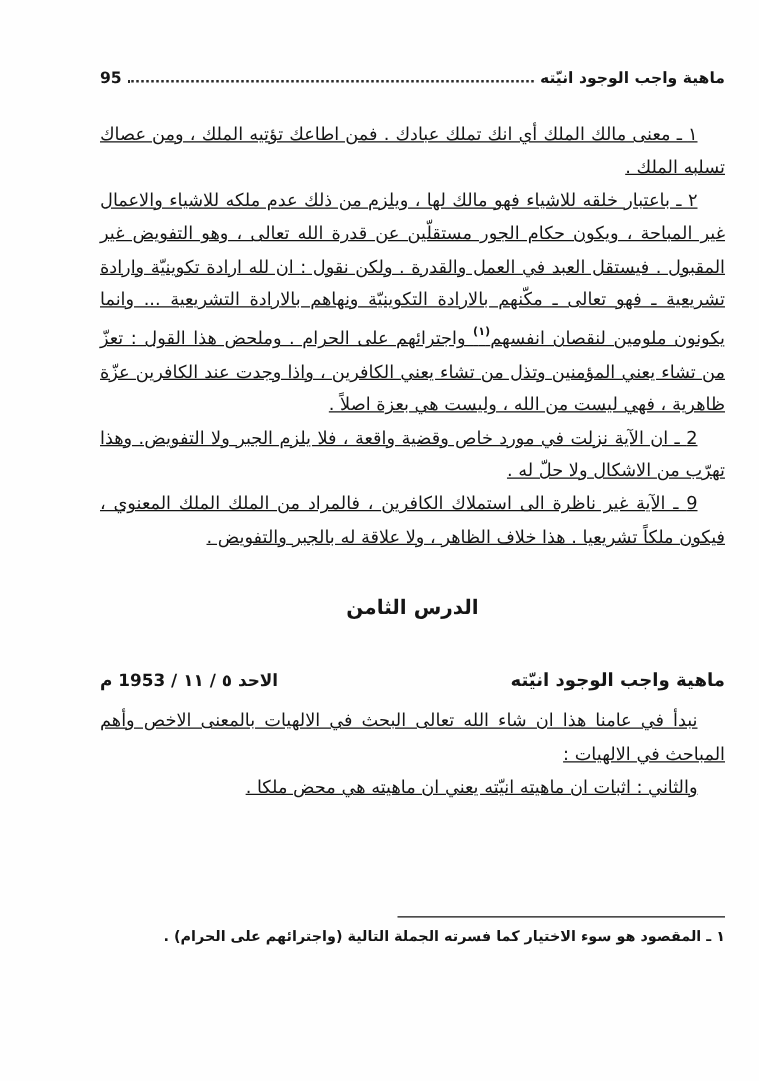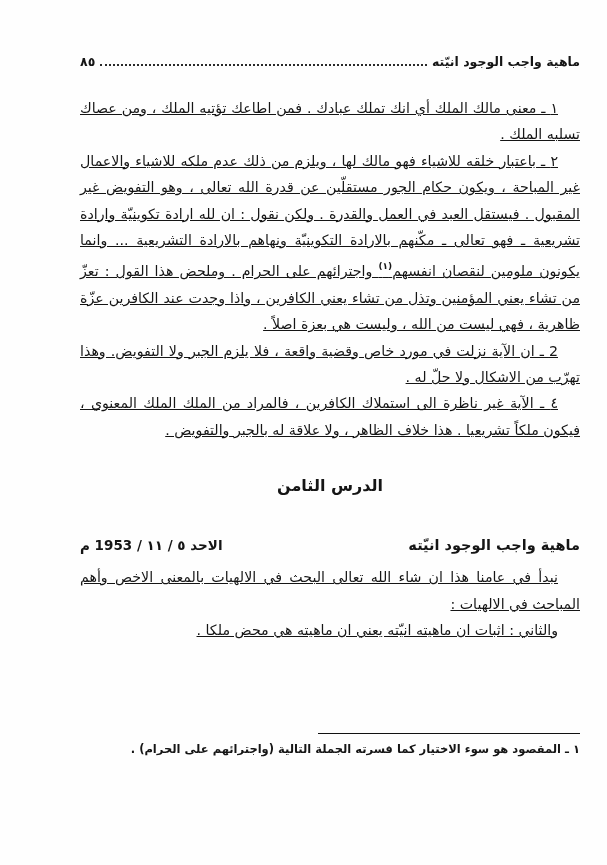--- a/index.html
+++ b/index.html
@@ -88,32 +88,32 @@
   }
 </style>
 </head>
 <body>
 
 <div class="page">
 
   <header class="page-header">
     <span class="header-title">ماهية واجب الوجود انيّته</span>
     <span class="dot-leader"></span>
-    <span class="page-number">٨٥</span>
+    <span class="page-number">95</span>
   </header>
 
   <main class="body-text">
 
     <p class="para indent">١ ـ معنى مالك الملك أي انك تملك عبادك . فمن اطاعك تؤتيه الملك ، ومن عصاك تسلبه الملك .</p>
 
     <p class="para indent"><span>٢ ـ باعتبار خلقه للاشياء فهو مالك لها ، ويلزم من ذلك عدم ملكه للاشياء والاعمال غير المباحة ، ويكون حكام الجور مستقلّين عن قدرة الله تعالى ، وهو التفويض غير المقبول . فيستقل العبد في العمل والقدرة . ولكن نقول : ان لله ارادة تكوينيّة وارادة تشريعية ـ فهو تعالى ـ مكّنهم بالارادة التكوينيّة ونهاهم بالارادة التشريعية ... وانما يكونون ملومين لنقصان انفسهم</span><sup class="fn-ref">(١)</sup><span> واجترائهم على الحرام . وملحض هذا القول : تعزّ من تشاء يعني المؤمنين وتذل من تشاء يعني الكافرين ، واذا وجدت عند الكافرين عزّة ظاهرية ، فهي ليست من الله ، وليست هي بعزة اصلاً .</span></p>
 
     <p class="para indent">2 ـ ان الآية نزلت في مورد خاص وقضية واقعة ، فلا يلزم الجبر ولا التفويض. وهذا تهرّب من الاشكال ولا حلّ له .</p>
 
-    <p class="para indent">٤ ـ الآية غير ناظرة الى استملاك الكافرين ، فالمراد من الملك الملك المعنوي ، فيكون ملكاً تشريعيا . هذا خلاف الظاهر ، ولا علاقة له بالجبر والتفويض .</p>
+    <p class="para indent">9 ـ الآية غير ناظرة الى استملاك الكافرين ، فالمراد من الملك الملك المعنوي ، فيكون ملكاً تشريعيا . هذا خلاف الظاهر ، ولا علاقة له بالجبر والتفويض .</p>
 
     <h2 class="lesson-heading">الدرس الثامن</h2>
 
     <div class="lesson-subhead">
       <span class="subhead-title">ماهية واجب الوجود انيّته</span>
       <span class="subhead-date">الاحد ٥ / ١١ / 1953 م</span>
     </div>
 
     <p class="para indent">نبدأ في عامنا هذا ان شاء الله تعالى البحث في الالهيات بالمعنى الاخص وأهم المباحث في الالهيات :</p>
 

